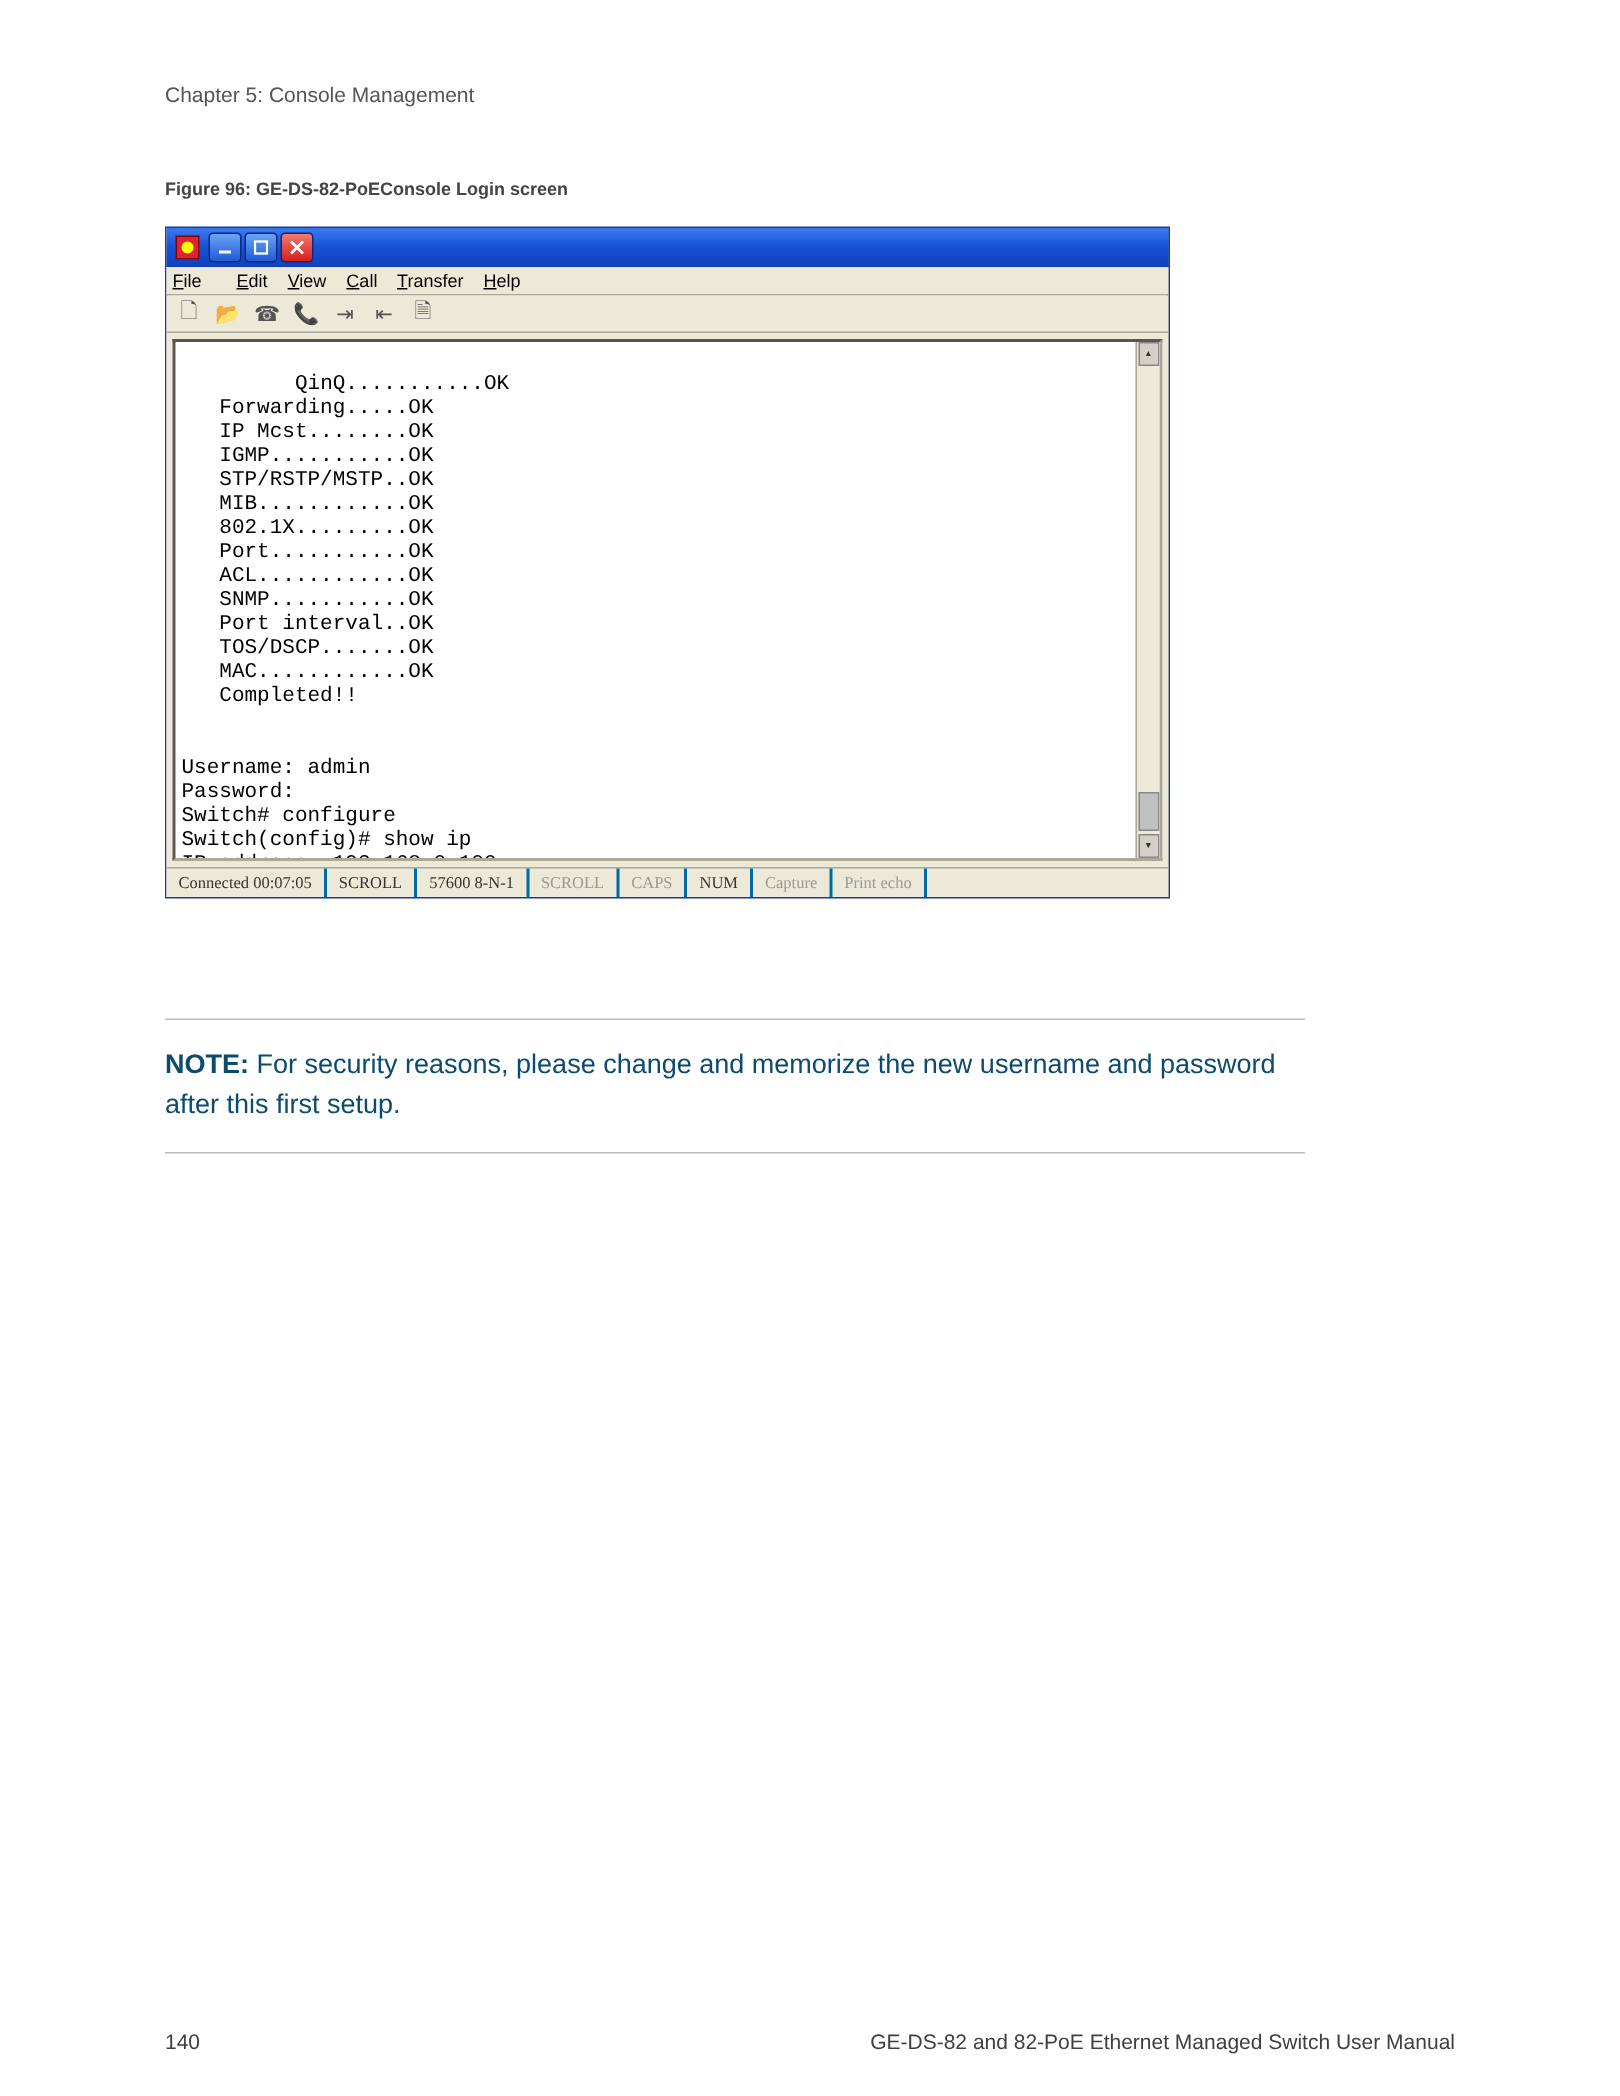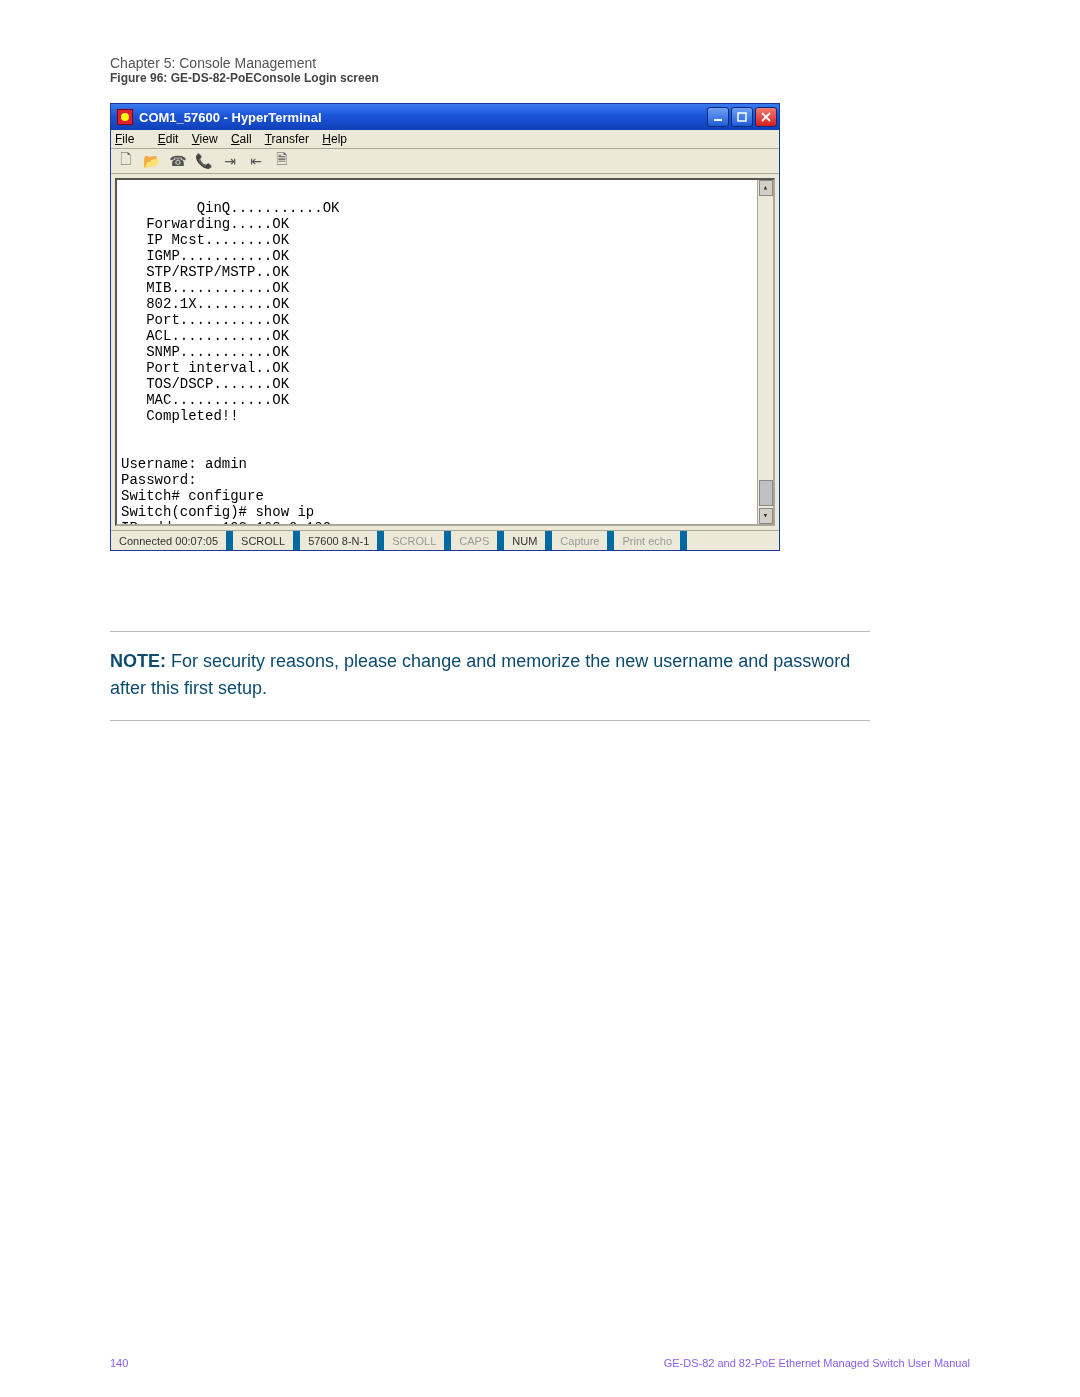--- a/index.html
+++ b/index.html
@@ -8,20 +8,21 @@
     height: 1397px;
     background: #fff;
     font-family: Arial, Helvetica, sans-serif;
     color: #333;
     padding: 55px 110px 40px 110px;
     position: relative;
   }
   .chapter-head {
     font-size: 14px;
     color: #555;
+    margin-bottom: 48px;
   }
   .figure-caption {
     font-size: 12px;
     font-weight: bold;
     color: #444;
     margin-bottom: 18px;
   }
 
   
   .ht-window {
@@ -117,24 +118,24 @@
   .statusbar {
     background:#ece9d8;
     border-top:1px solid #aca899;
     font-size:11px;
     color:#333;
     display:flex;
     height:20px;
     align-items:center;
   }
   .statusbar .cell {
-    border-right:7px solid #0369a1;
+    border-right:2px solid #0369a1;
     padding: 2px 8px;
     height:100%;
-    display:flex; align-items:center;
+    display:flex; align-items:center;font-family:Liberation Serif, serif;
   }
   .statusbar .cell.dim { color:#999; }
 
   
   .body-text {
     font-size: 18px;
     color:#0c4a6e;
     line-height: 1.5;
     width: 760px;
   }
@@ -143,36 +144,35 @@
   .body-text p { margin-bottom: 18px; }
   .body-text .note-label { font-weight: bold; }
 
   .footer {
     position:absolute;
     bottom: 28px;
     left:110px;
     right:110px;
     display:flex;
     justify-content:space-between;
-    font-size:11px;
-    color:#8b5cf6;
+    font-size:14px;
+    color:#404040;
     align-items:flex-end;
   }
 </style>
 </head>
 <body>
 
 <div class="chapter-head">Chapter 5: Console Management</div>
 
 <div class="figure-caption">Figure 96: GE-DS-82-PoEConsole Login screen</div>
 
 <div class="ht-window">
   <div class="titlebar">
     <span class="appicon"></span>
-    <span class="title-text">COM1_57600 - HyperTerminal</span>
     <div class="win-buttons">
       <div class="win-btn">
         <svg viewBox="0 0 10 10">
             <rect x="1" y="7" width="8" height="2" fill="#fff"></rect>
           </svg>
       </div>
       <div class="win-btn">
         <svg viewBox="0 0 10 10">
             <rect x="1" y="1" width="8" height="8" fill="none" stroke="#fff" stroke-width="1.5"></rect>
           </svg>

